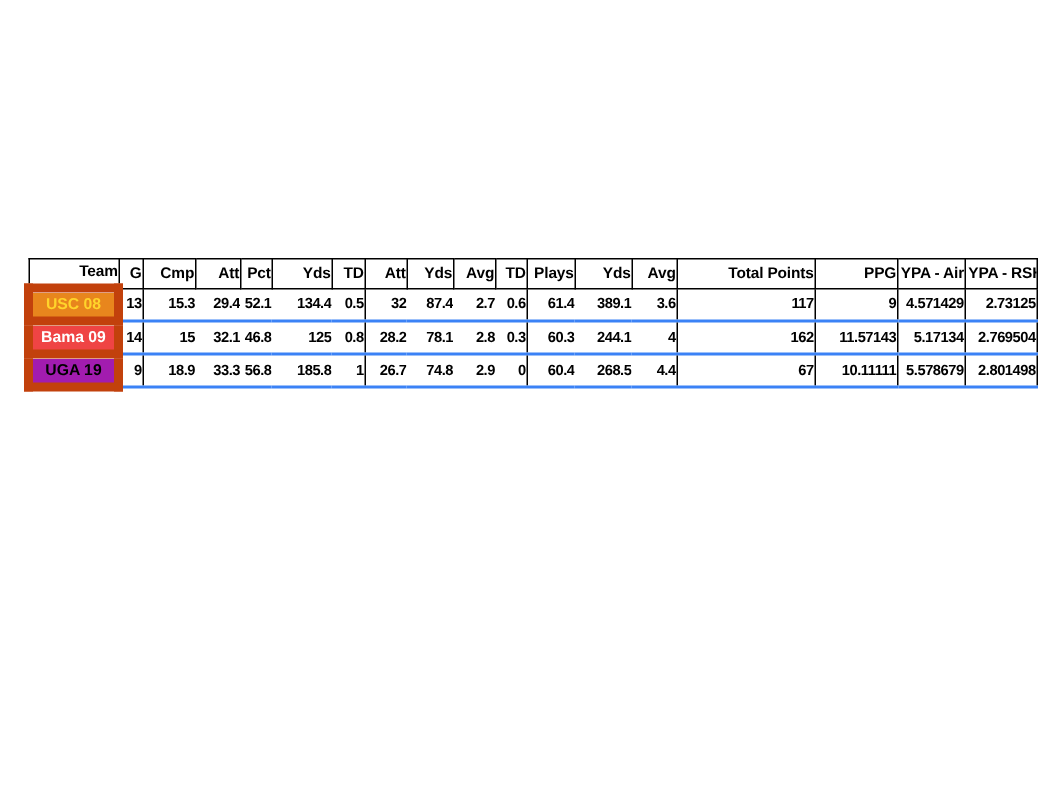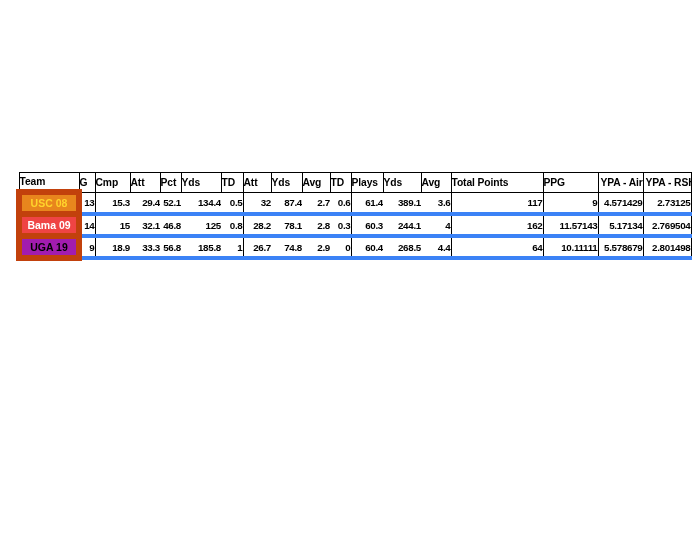--- a/index.html
+++ b/index.html
@@ -36,28 +36,28 @@
     font-weight: 700;
     font-size: 10.5px;
     text-align: left;
     padding-left: 2px;
   }
   
   .h {
     border: 1px solid #000;
     font-weight: 700;
     font-size: 10.3px;
-    text-align: left;
+    text-align: right;
     letter-spacing: -0.1px;
     background: #fff;
   }
   .h.left { text-align: left; padding-left: 2px; }
   
   .num {
-    border-bottom: 4px solid #3b82f6;
+    border-bottom: 2px solid #3b82f6;
     text-align: right;
     padding-right: 2px;
     font-weight: 700;
     font-size: 9.8px;
     letter-spacing: -0.3px;
   }
   .br { border-right: 1px solid #000; }
   
   .team {
     border: 6px solid #c2410c;
@@ -165,20 +165,20 @@
       <td class="num">56.8</td>
       <td class="num">185.8</td>
       <td class="num br">1</td>
       <td class="num">26.7</td>
       <td class="num">74.8</td>
       <td class="num">2.9</td>
       <td class="num br">0</td>
       <td class="num">60.4</td>
       <td class="num">268.5</td>
       <td class="num br">4.4</td>
-      <td class="num br">64</td>
+      <td class="num br">67</td>
       <td class="num br">10.11111</td>
       <td class="num br">5.578679</td>
       <td class="num br">2.801498</td>
     </tr>
   </tbody>
     </table>
 </div>
 
 </body></html>

